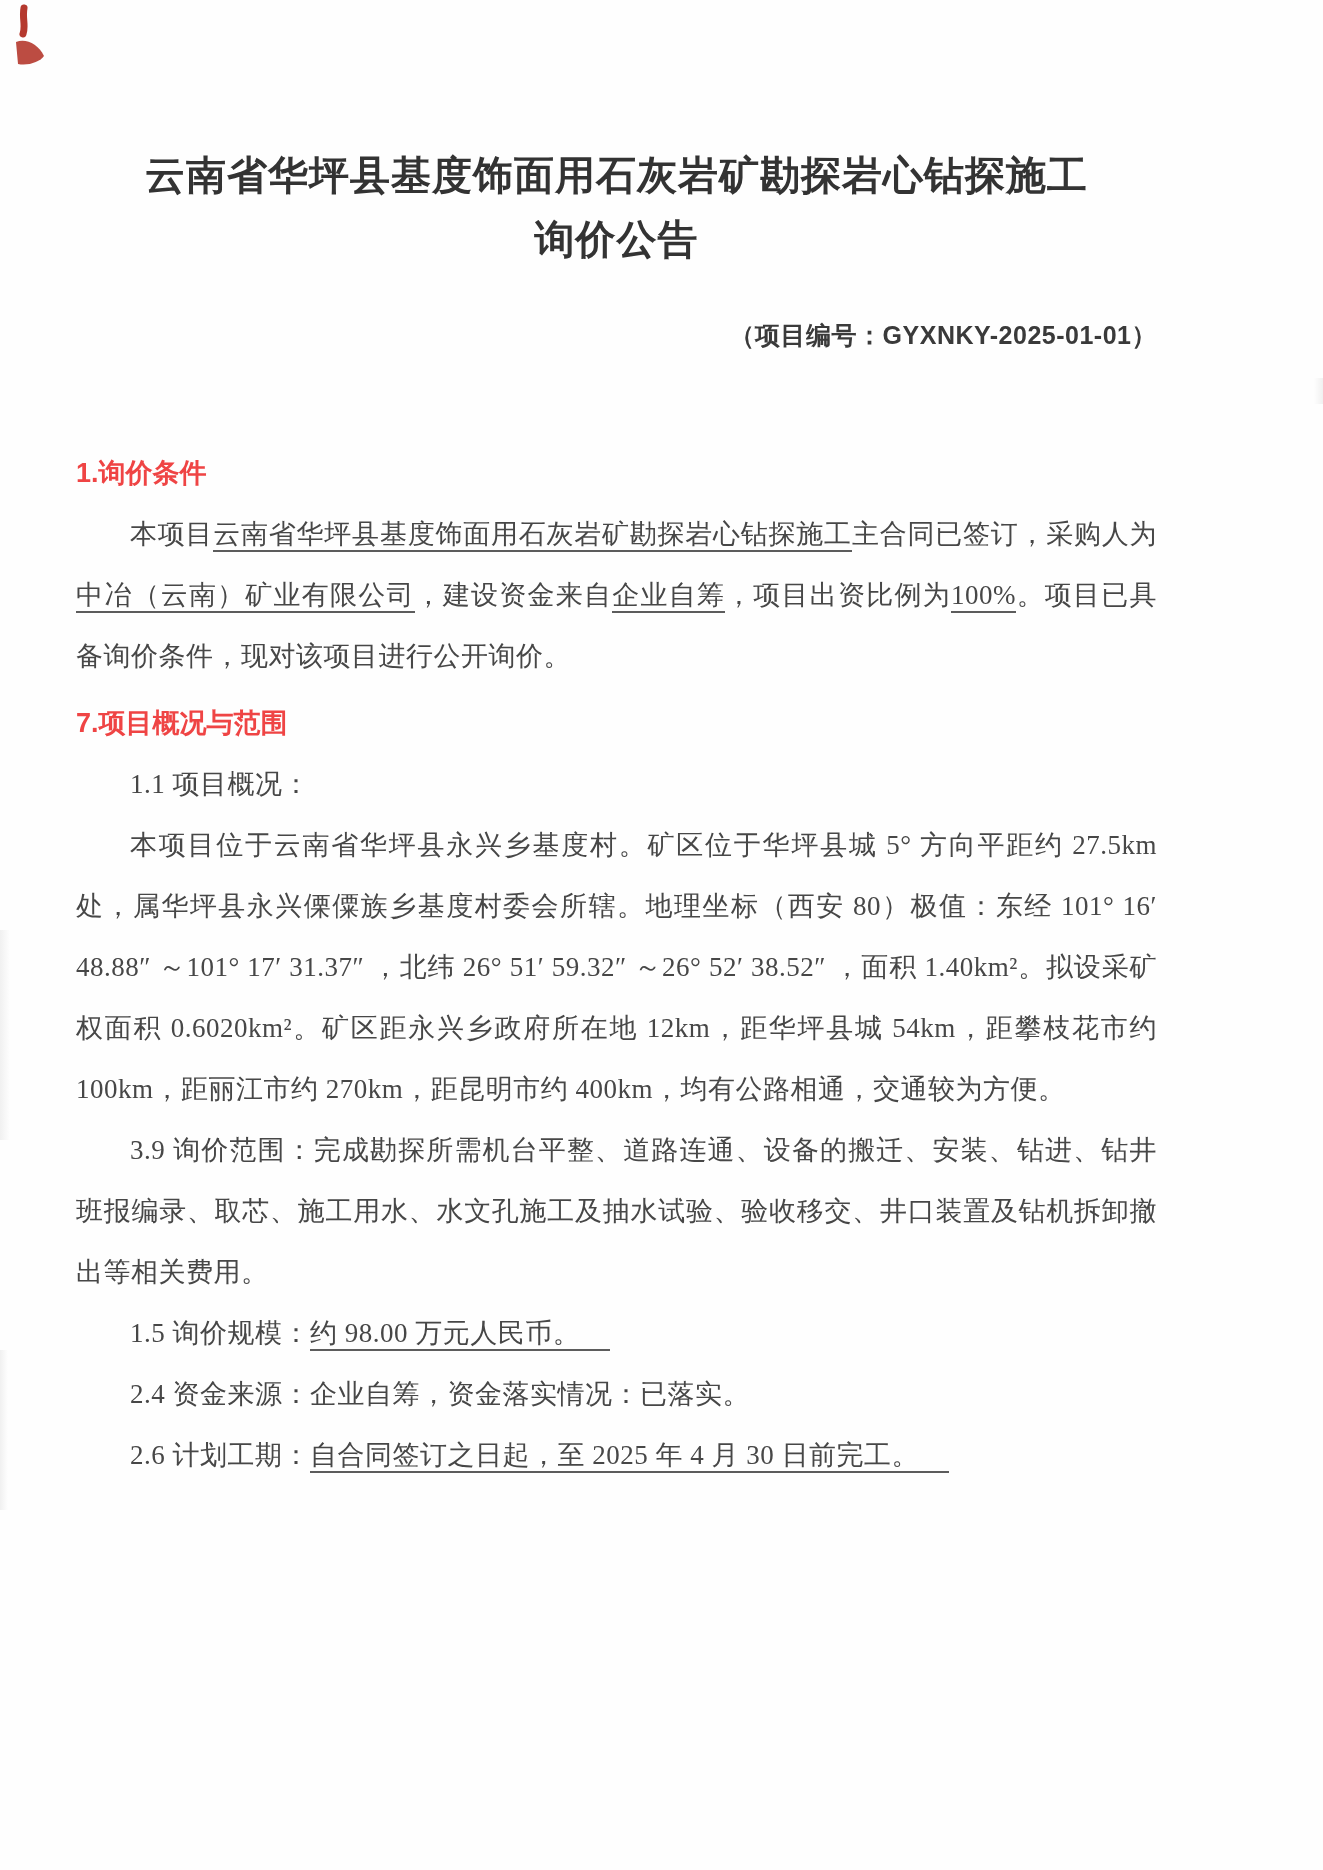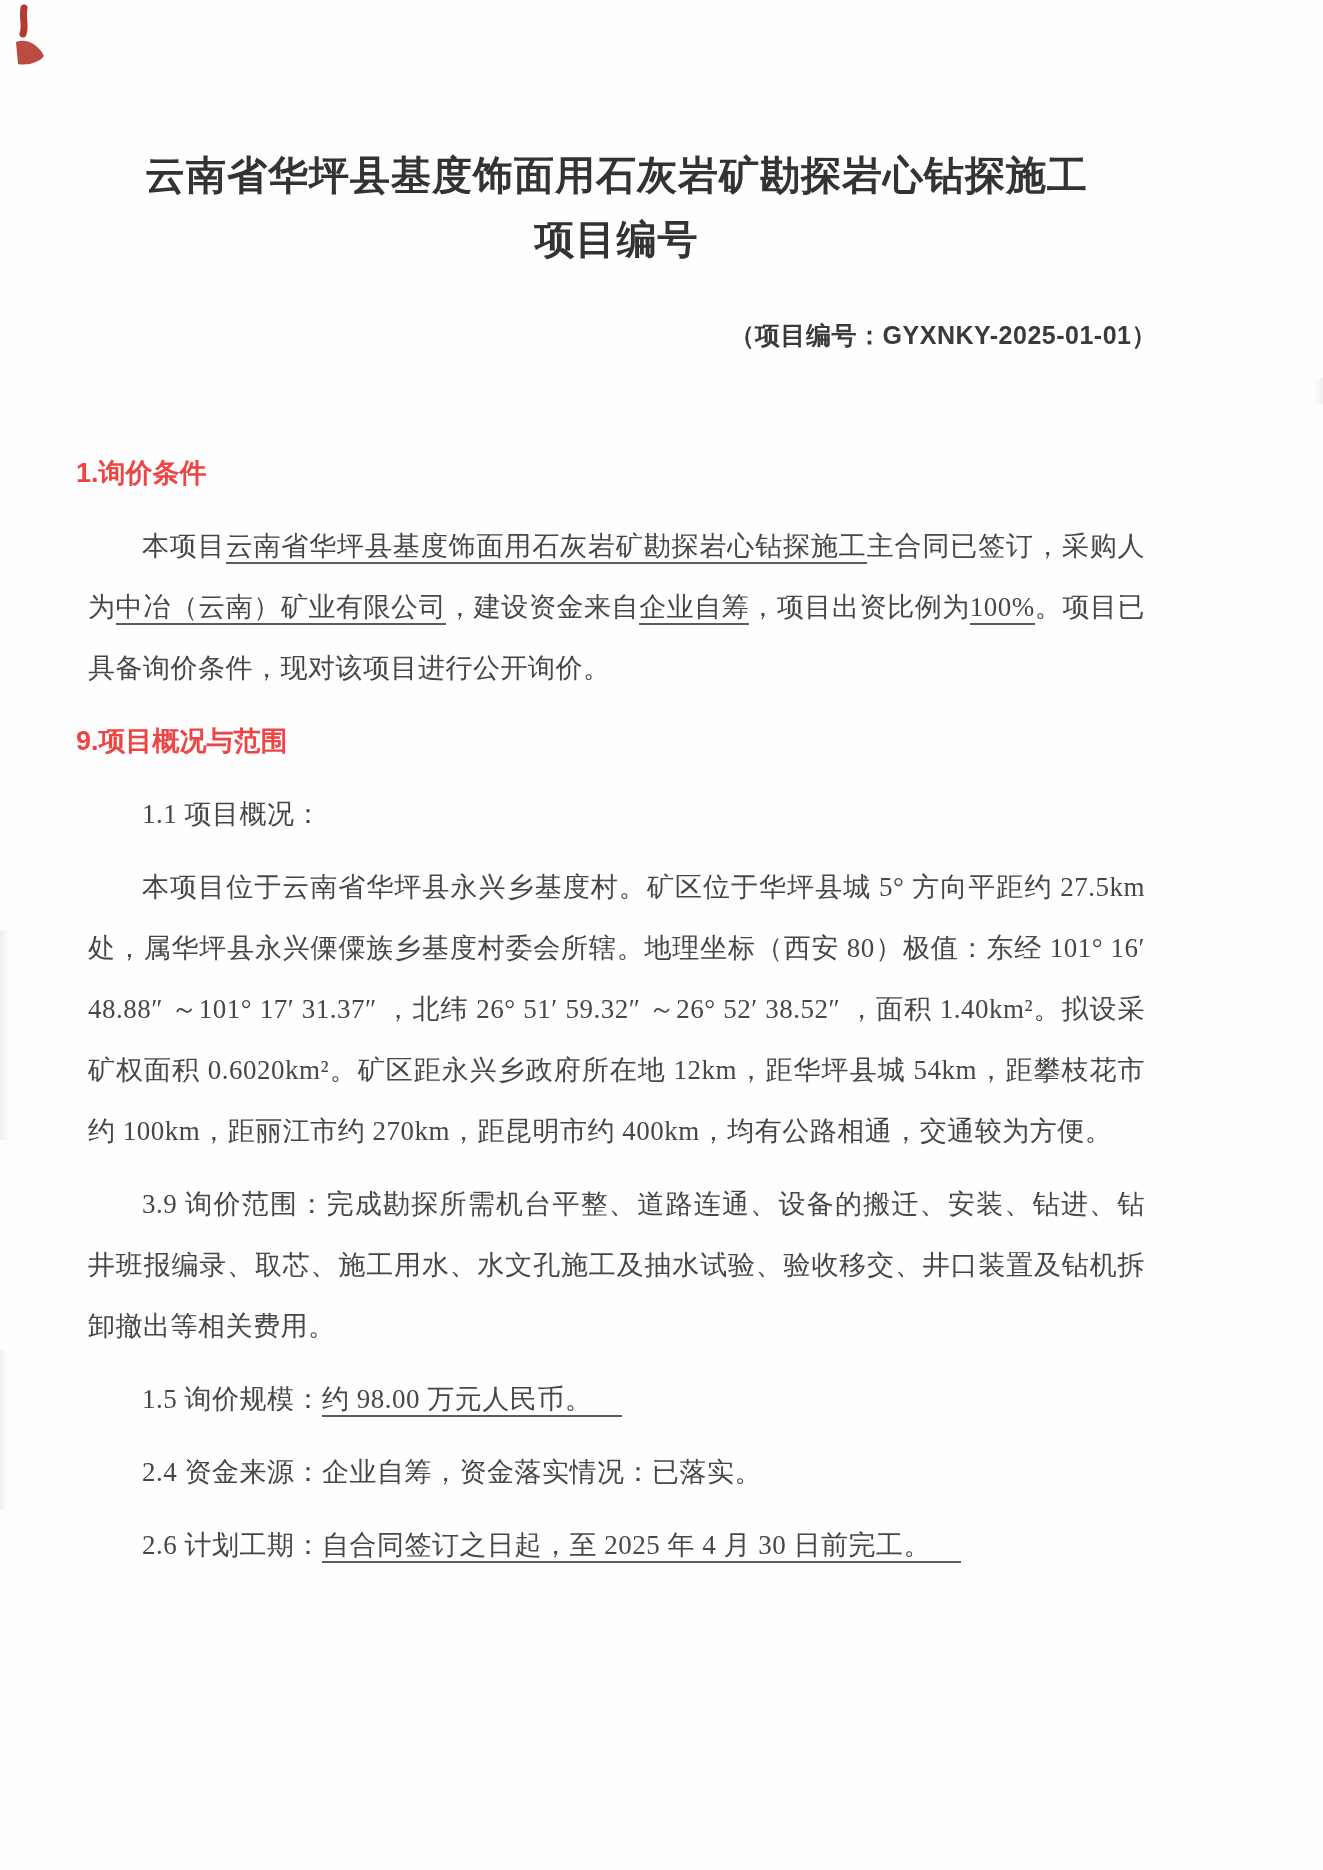--- a/index.html
+++ b/index.html
@@ -66,21 +66,21 @@
     font-family: "Liberation Sans", "DejaVu Sans", sans-serif;
     font-weight: 700;
     font-size: 27px;
     line-height: 61px;
     color: #ef4444;
   }
   .sec-heading.first { margin-top: 88px; }
   .sec-heading.later { margin-top: 6px; }
 
   .body-p {
-    margin: 12px;
+    margin: 0;
     font-size: 27px;
     line-height: 61px;
     text-align: justify;
     color: #474747;
     letter-spacing: 0.5px;
   }
   .indent { text-indent: 2em; }
 
   .u {
     border-bottom: 2px solid #5c5c5c;
@@ -97,30 +97,30 @@
     <path d="M14 4 C 12 14, 16 22, 13 30" stroke="#b5392e" stroke-width="7" fill="none" stroke-linecap="round"></path>
     <path d="M6 38 C 16 34, 28 40, 34 52 C 30 58, 18 62, 8 60 Z" fill="#b5392e" opacity="0.9"></path>
   </svg>
 
   <div class="smudge left1"></div>
   <div class="smudge left2"></div>
   <div class="smudge right1"></div>
 
   <h1 class="title">
     <span class="tline">云南省华坪县基度饰面用石灰岩矿勘探岩心钻探施工</span>
-    <span class="tline">项目编号</span>
+    <span class="tline">询价公告</span>
   </h1>
 
   <div class="subtitle">（项目编号：GYXNKY-2025-01-01）</div>
 
   <h2 class="sec-heading first">1.询价条件</h2>
 
   <p class="body-p indent"><span>本项目</span><span class="u">云南省华坪县基度饰面用石灰岩矿勘探岩心钻探施工</span><span>主合同已签订，采购人为</span><span class="u">中冶（云南）矿业有限公司</span><span>，建设资金来自</span><span class="u">企业自筹</span><span>，项目出资比例为</span><span class="u">100%</span><span>。项目已具备询价条件，现对该项目进行公开询价。</span></p>
 
-  <h2 class="sec-heading later">9.项目概况与范围</h2>
+  <h2 class="sec-heading later">7.项目概况与范围</h2>
 
   <p class="body-p indent">1.1 项目概况：</p>
 
   <p class="body-p indent">本项目位于云南省华坪县永兴乡基度村。矿区位于华坪县城 5° 方向平距约 27.5km 处，属华坪县永兴傈僳族乡基度村委会所辖。地理坐标（西安 80）极值：东经 101° 16′ 48.88″ ～101° 17′ 31.37″ ，北纬 26° 51′ 59.32″ ～26° 52′ 38.52″ ，面积 1.40km²。拟设采矿权面积 0.6020km²。矿区距永兴乡政府所在地 12km，距华坪县城 54km，距攀枝花市约 100km，距丽江市约 270km，距昆明市约 400km，均有公路相通，交通较为方便。</p>
 
   <p class="body-p indent">3.9 询价范围：完成勘探所需机台平整、道路连通、设备的搬迁、安装、钻进、钻井班报编录、取芯、施工用水、水文孔施工及抽水试验、验收移交、井口装置及钻机拆卸撤出等相关费用。</p>
 
   <p class="body-p indent"><span>1.5 询价规模：</span><span class="u ext">约 98.00 万元人民币。</span></p>
 
   <p class="body-p indent">2.4 资金来源：企业自筹，资金落实情况：已落实。</p>

